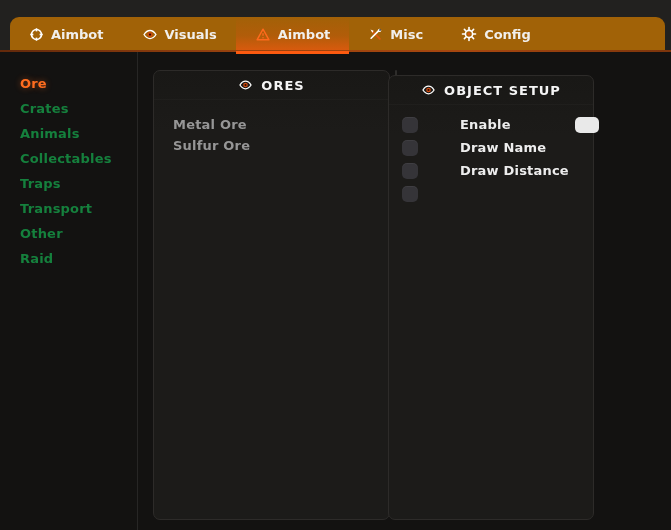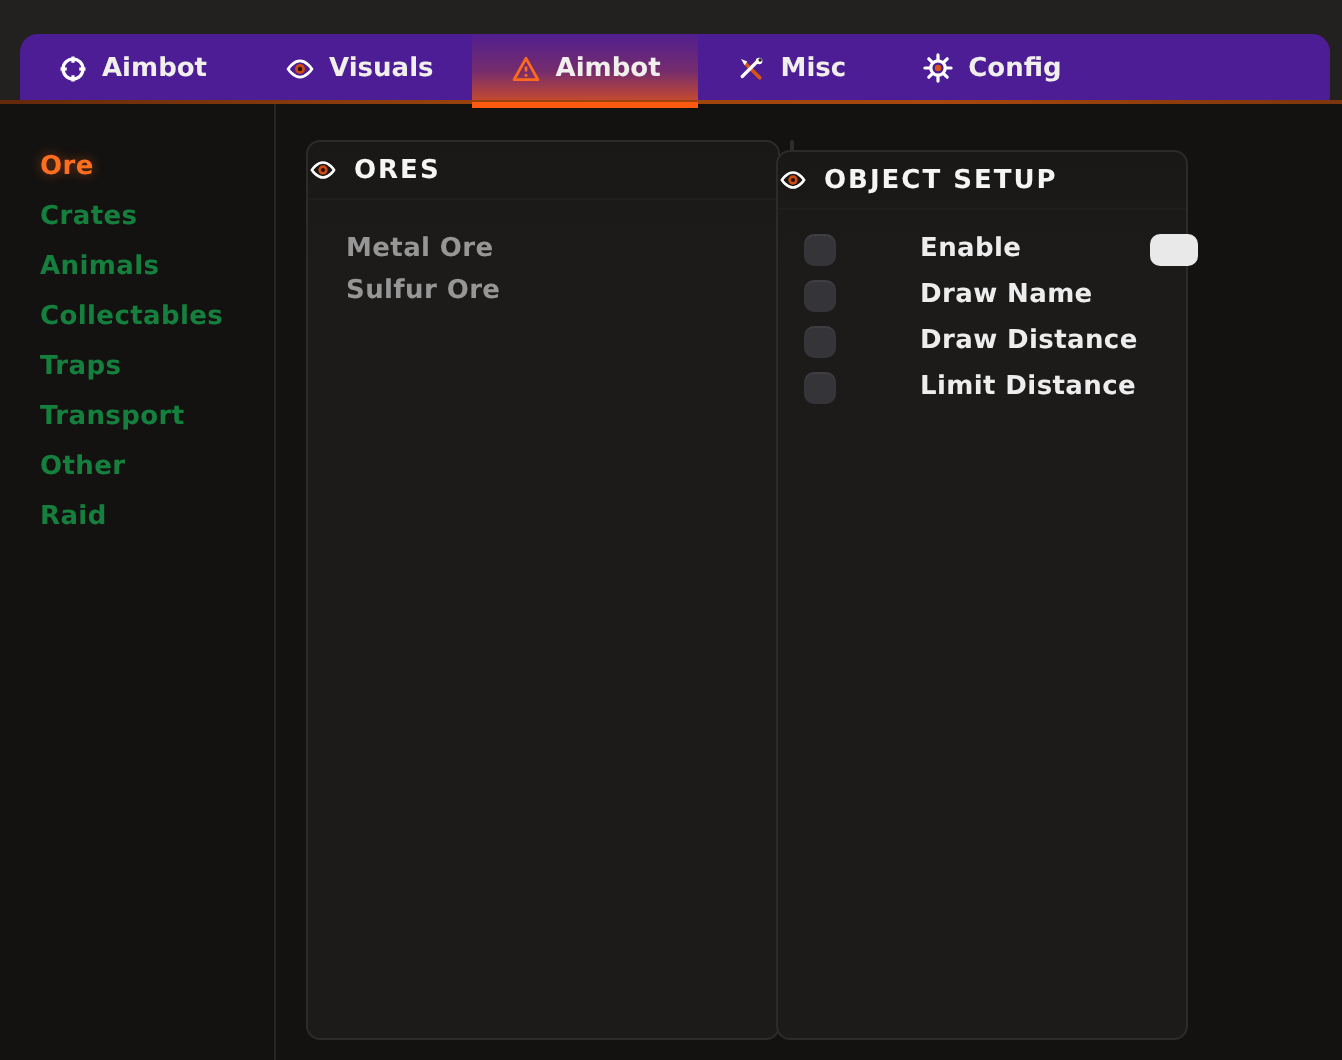--- a/index.html
+++ b/index.html
@@ -1,38 +1,38 @@
 <!DOCTYPE html>
 <html><head>
 <meta charset="utf-8">
 <style>
   html,body{margin:0;padding:0;background:#0c0b0a;}
   body{width:671px;height:530px;overflow:hidden;font-family:"DejaVu Sans",sans-serif;-webkit-font-smoothing:antialiased;}
   .window{position:relative;width:671px;height:530px;background:#131211;overflow:hidden;}
 
   
   .header-strip{position:absolute;top:0;left:0;width:100%;height:52px;background:#22211f;}
-  .tabbar{position:absolute;top:17px;left:10px;right:6px;height:34px;background:#4c1d95;border-radius:9px 9px 0 0;display:flex;align-items:stretch;}
+  .tabbar{position:absolute;top:17px;left:10px;right:6px;height:34px;background:#a16207;border-radius:9px 9px 0 0;display:flex;align-items:stretch;}
   .tabbar-underline{position:absolute;top:50px;left:0;width:100%;height:3px;background:linear-gradient(to right,#63290b,#98420e 35%,#a8470f 70%,#7c350c);}
   .tab{display:flex;align-items:center;gap:7px;padding:0 19px;cursor:pointer;color:#f1efec;font-size:13px;font-weight:700;position:relative;}
   .tab .ticon{display:flex;align-items:center;}
   .tab.active{background:linear-gradient(to bottom,rgba(190,70,12,0.04),rgba(215,80,15,0.30) 55%,rgba(235,88,16,0.78));}
   .tab.active::after{content:"";position:absolute;left:0;right:0;bottom:-3px;height:3px;background:#fc5a10;z-index:2;}
 
   
   .content{position:absolute;top:52px;left:0;right:0;bottom:0;background:#131211;}
   .sidebar{position:absolute;top:52px;left:0;bottom:0;width:138px;border-right:1px solid #272625;padding-top:19px;box-sizing:border-box;}
   .side-item{height:25px;display:flex;align-items:center;padding-left:20px;font-size:13px;font-weight:700;color:#15803d;cursor:pointer;letter-spacing:.2px;}
   .side-item.active{color:#ff6d1f;text-shadow:0 0 6px rgba(255,109,31,.45);}
 
   
   .panel{position:absolute;background:linear-gradient(to bottom,#191816,#1c1b19 60px);border:1px solid #2d2b29;border-radius:7px;box-sizing:border-box;}
   .panel-ores{left:153px;top:70px;width:237px;height:450px;}
   .panel-object{left:388px;top:75px;width:206px;height:445px;}
-  .panel-header{height:28px;display:flex;align-items:center;justify-content:flex-start;gap:8px;color:#f5f5f5;font-size:13px;font-weight:700;letter-spacing:1px;border-bottom:1px solid rgba(255,255,255,0.025);}
+  .panel-header{height:28px;display:flex;align-items:center;justify-content:center;gap:8px;color:#f5f5f5;font-size:13px;font-weight:700;letter-spacing:1px;border-bottom:1px solid rgba(255,255,255,0.025);}
   .mid-scrollbar{position:absolute;left:395px;top:70px;width:2px;height:448px;border-radius:2px;background:#2e2d2b;}
 
   .ore-list{padding-top:14px;}
   .ore-item{height:21px;display:flex;align-items:center;padding-left:19px;font-size:13px;font-weight:700;color:#969696;cursor:pointer;letter-spacing:.2px;}
 
   .opt-rows{padding:8px 0 0 13px;}
   .opt-row{height:23px;display:flex;align-items:center;gap:32px;}
   .checkbox{width:16px;height:16px;border-radius:5px;background:#353438;box-shadow:inset 0 1px 0 rgba(255,255,255,.05);cursor:pointer;flex:none;}
   .opt-label{margin-left:10px;font-size:13px;font-weight:700;color:#ededed;letter-spacing:.2px;}
   .spacer{flex:1;}
@@ -171,18 +171,17 @@
       <div class="opt-row">
         <div class="checkbox"></div>
         <span class="opt-label">Draw Name</span>
       </div>
       <div class="opt-row">
         <div class="checkbox"></div>
         <span class="opt-label">Draw Distance</span>
       </div>
       <div class="opt-row">
         <div class="checkbox"></div>
-        <span class="opt-label">Limit Distance</span>
       </div>
     </div>
   </div>
 
 </div>
 
 </body></html>

